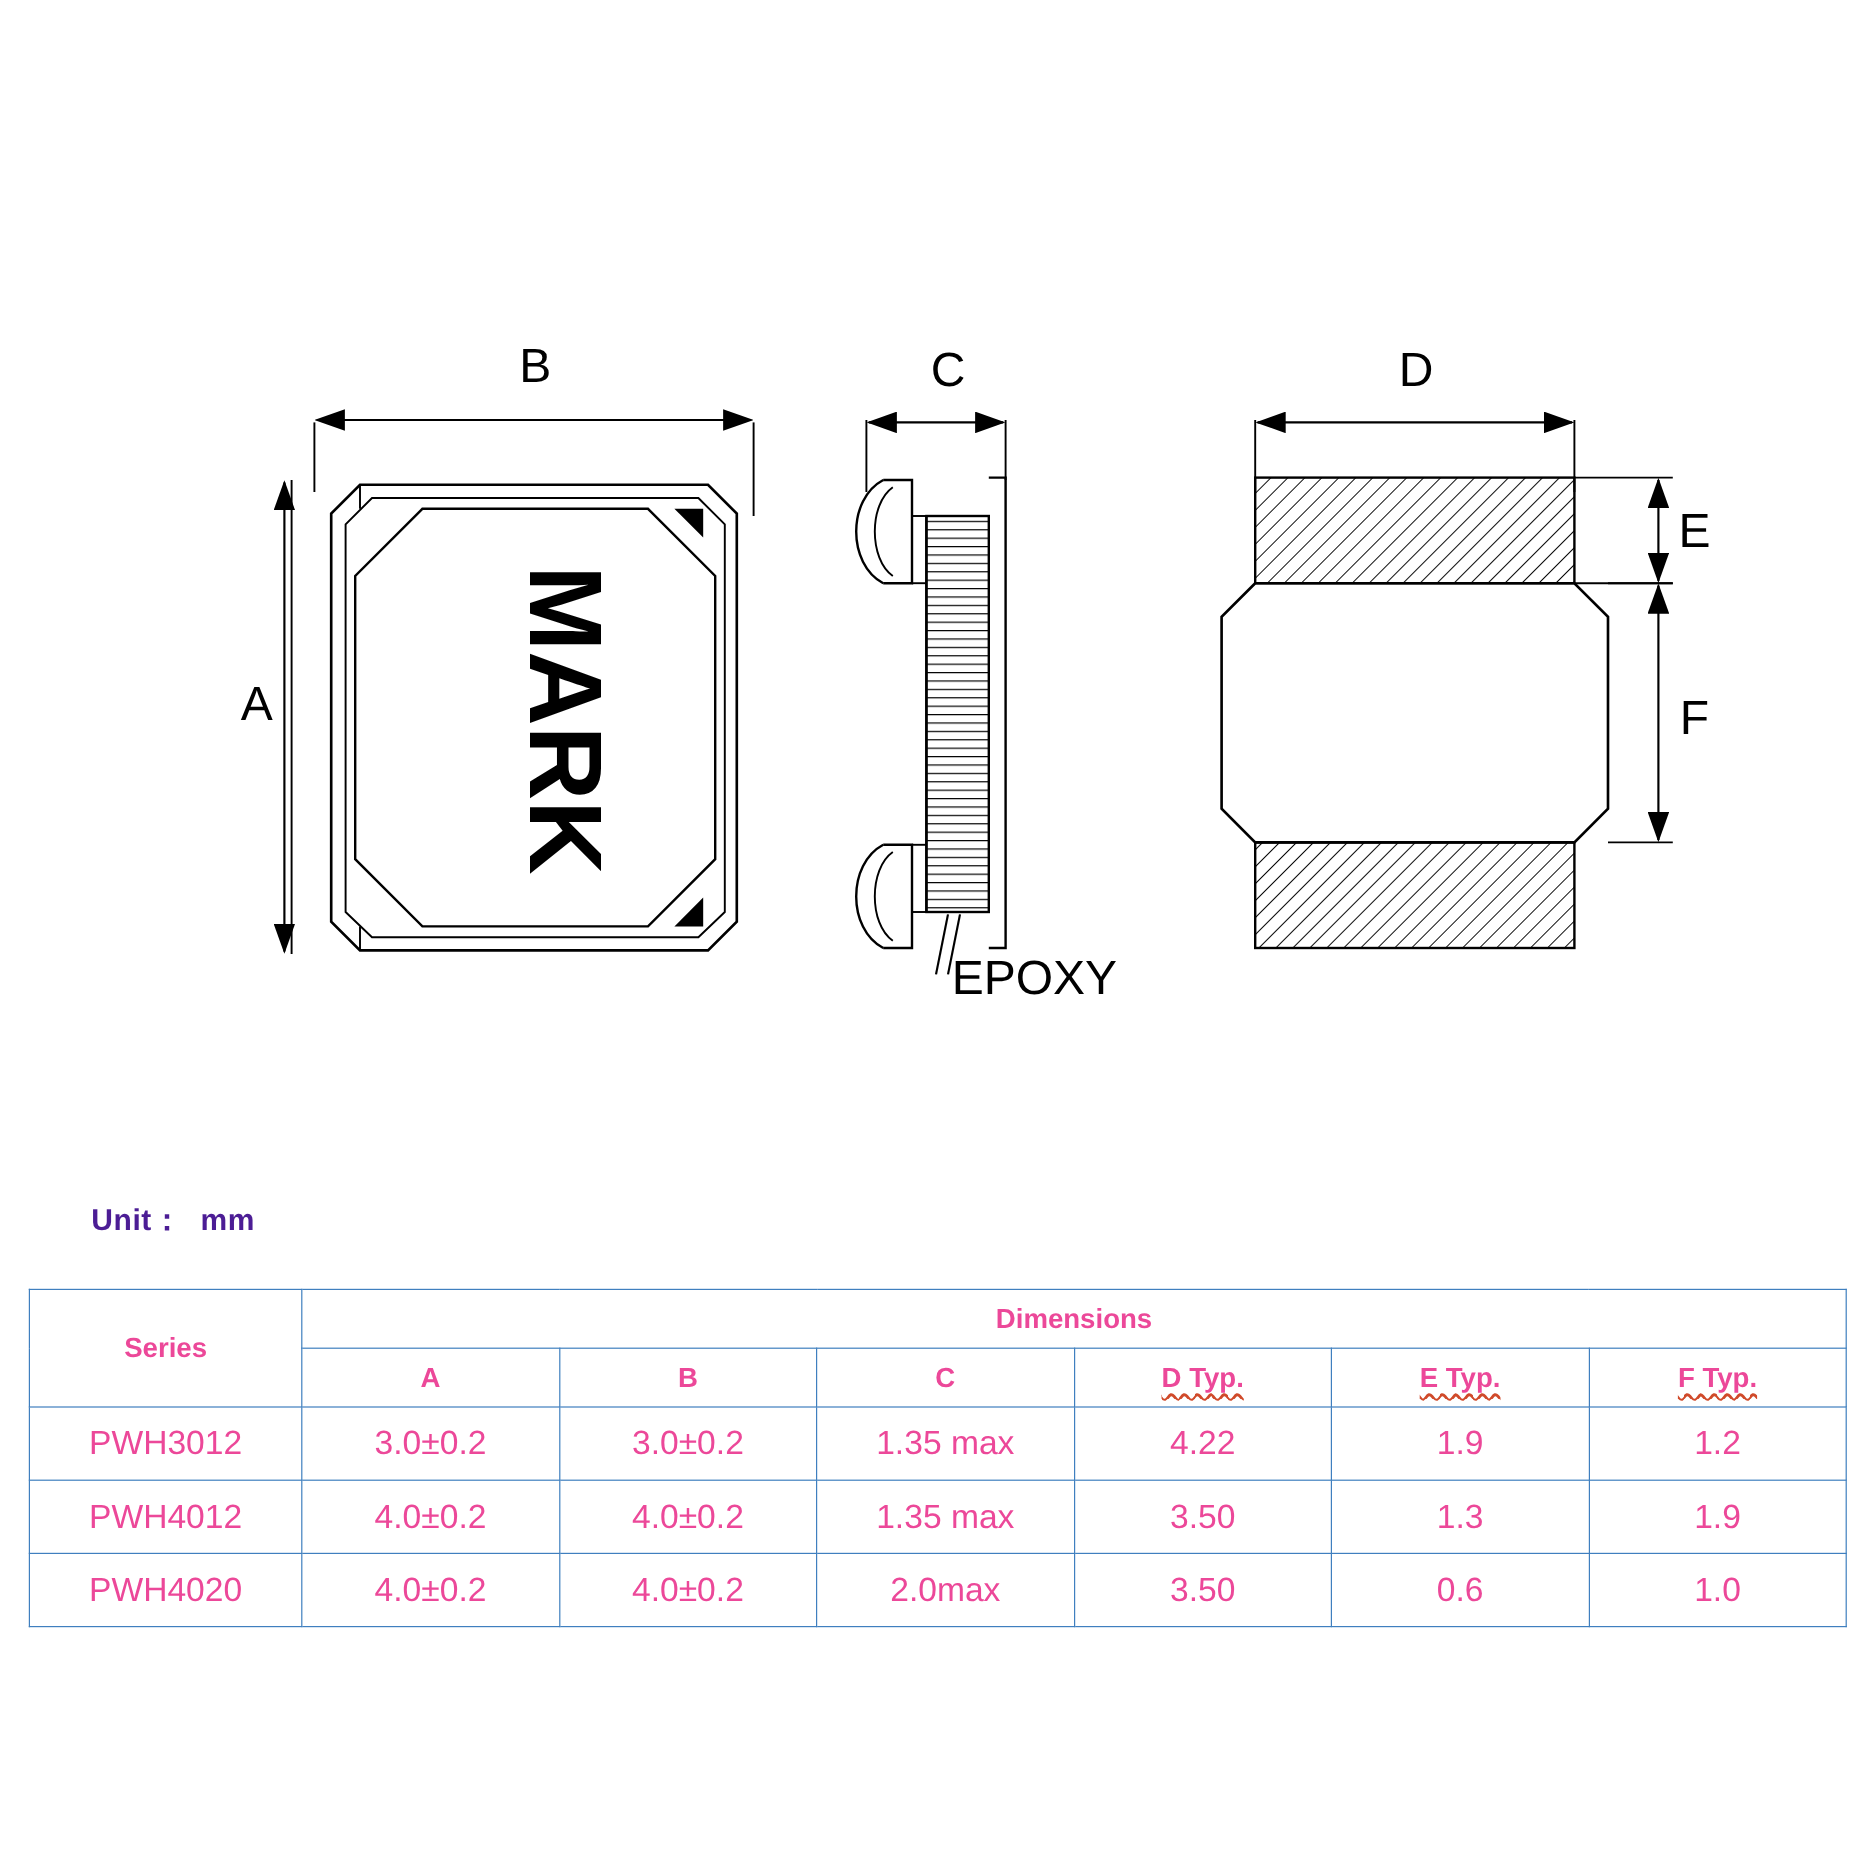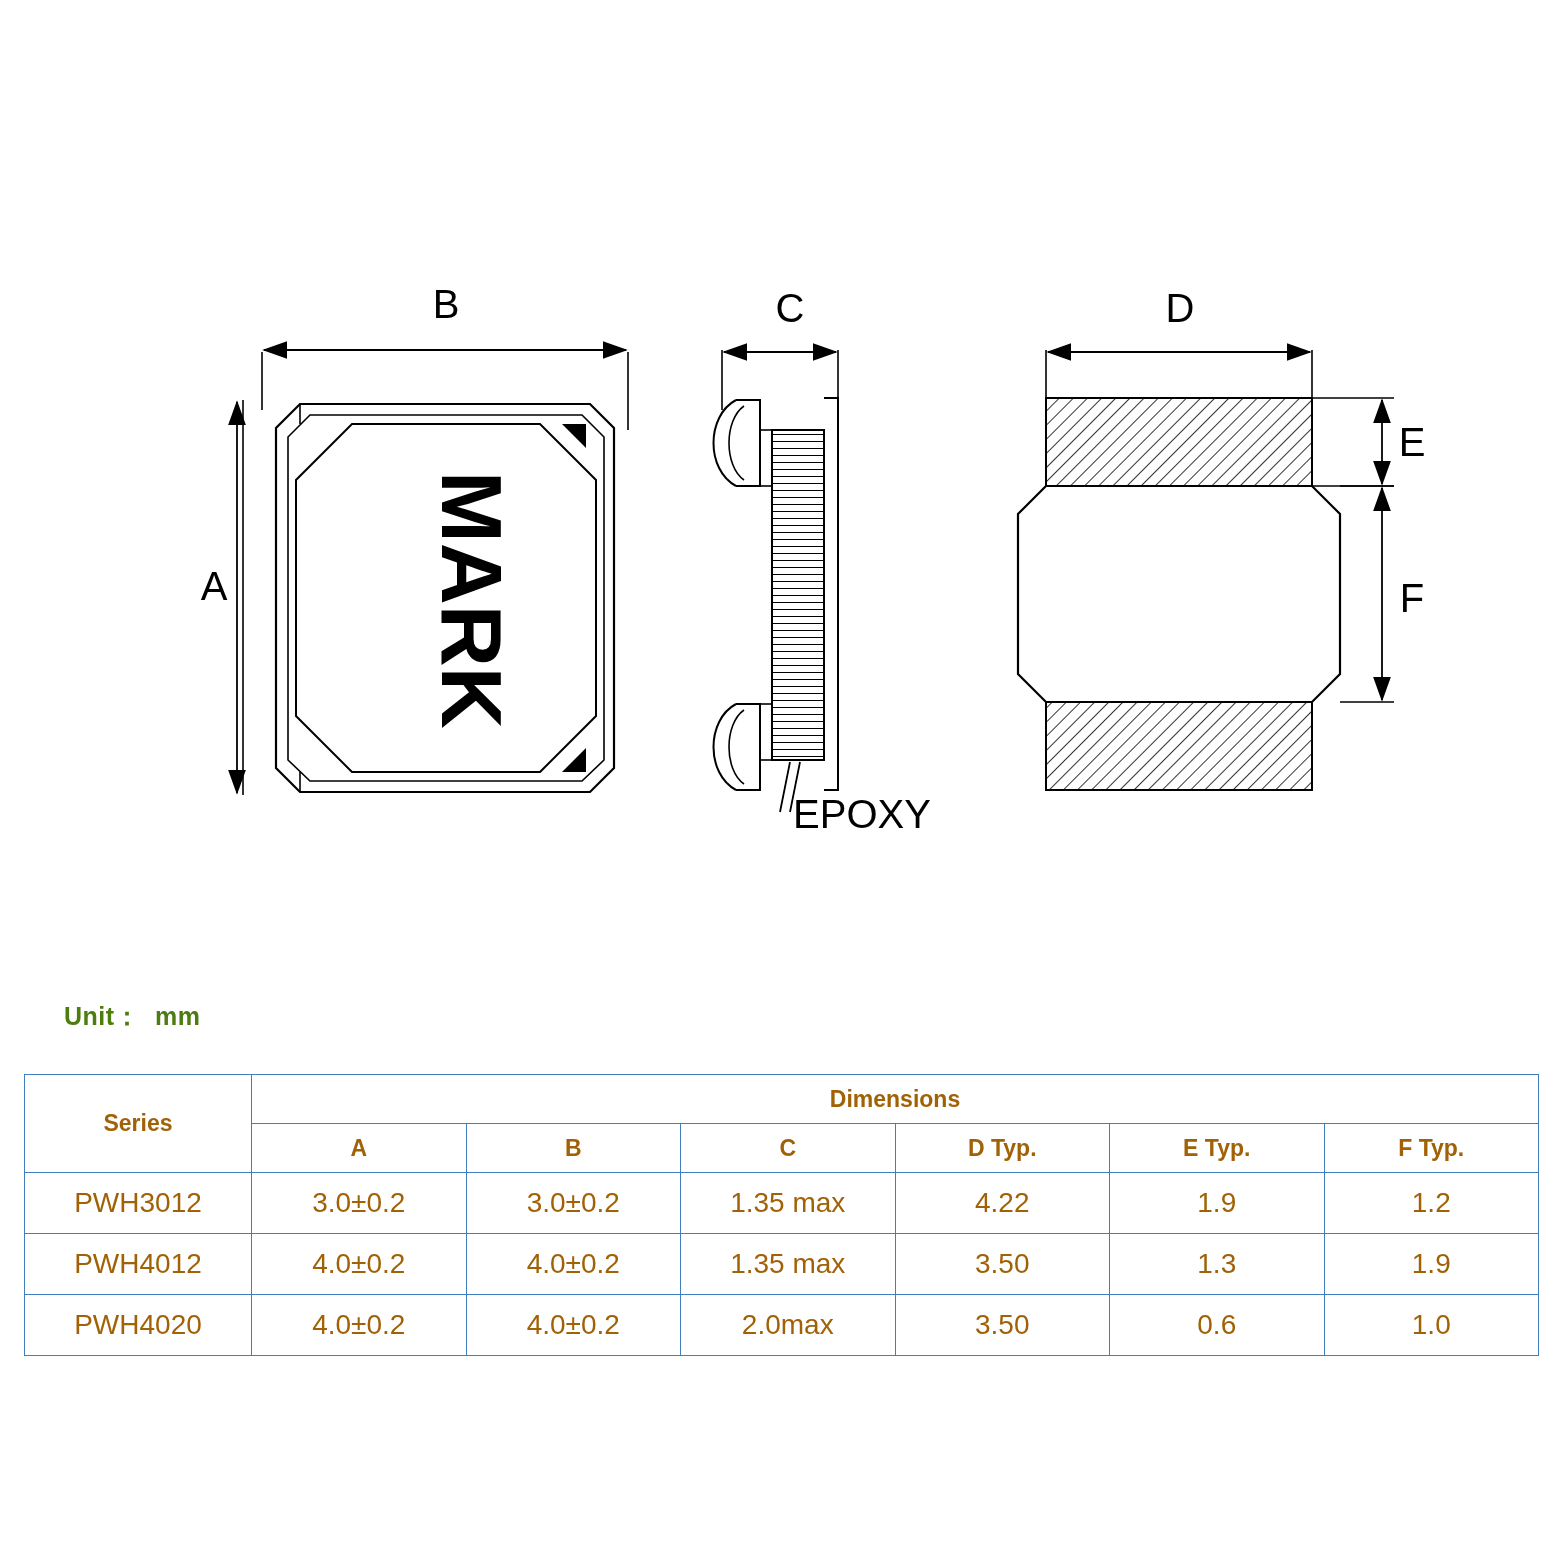--- a/index.html
+++ b/index.html
@@ -16,55 +16,56 @@
   }
   #drawing {
     position: absolute;
     left: 0;
     top: 0;
     width: 1562px;
     height: 1050px;
   }
   .unit-line {
     position: absolute;
-    left: 64px;
+    left: 76px;
     top: 1000px;
     font-size: 25px;
     font-weight: bold;
-    color: #4d7c0f;
+    color: #4c1d95;
     letter-spacing: 0.5px;
   }
   #dim-table {
     position: absolute;
     left: 24px;
     top: 1074px;
     width: 1515px;
     border-collapse: collapse;
     table-layout: fixed;
   }
   #dim-table th, #dim-table td {
     border: 1px solid #3f7fbf;
     text-align: center;
-    color: #a16207;
+    color: #ec4899;
     font-family: "Liberation Sans", sans-serif;
   }
   #dim-table th {
     font-size: 23px;
     font-weight: bold;
     height: 46px;
   }
   #dim-table td {
     font-size: 28px;
     height: 58px;
     font-weight: normal;
   }
   th.series-head {
     width: 224px;
   }
   .squiggle {
+    text-decoration: underline;
     text-decoration-style: wavy;
     text-decoration-color: #d04a2a;
     text-underline-offset: 5px;
   }
 </style>
 </head>
 <body>
 
 <svg id="drawing" viewBox="0 0 1562 1050">
   <defs>

